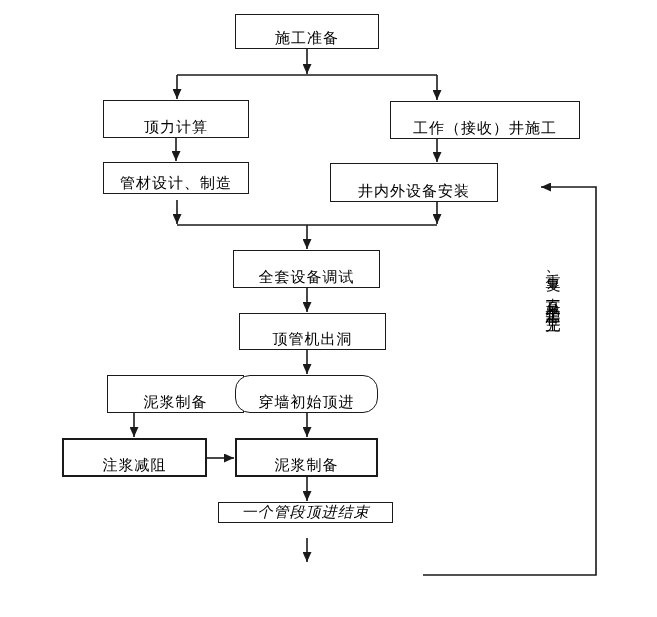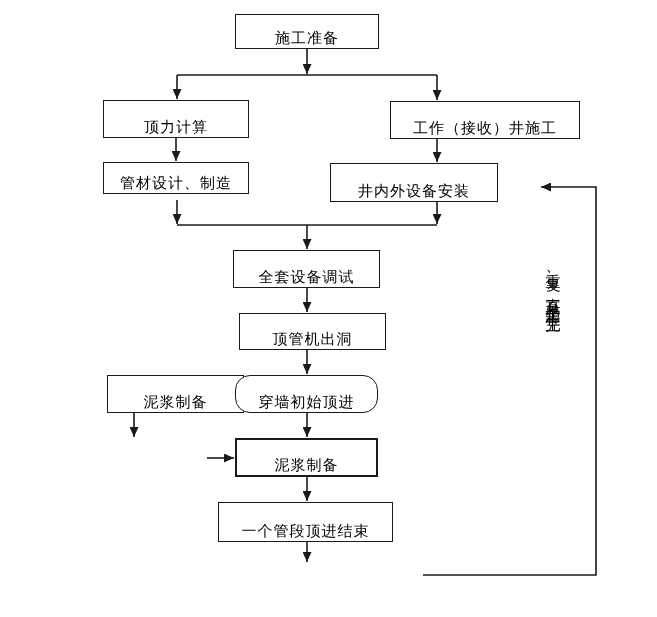--- a/index.html
+++ b/index.html
@@ -45,21 +45,21 @@
   .n-force       { left: 103px; top: 100px; width: 146px; height: 38px; }
   .n-design      { left: 103px; top: 162px; width: 146px; height: 32px; }
   .n-shaft       { left: 350px; top: 101px; width: 190px; height: 38px; margin-left: 40px; }
   .n-install     { left: 330px; top: 163px; width: 168px; height: 39px; font-family: Liberation Mono, monospace; }
   .n-debug       { left: 233px; top: 250px; width: 147px; height: 38px; }
   .n-exit        { left: 233px; top: 313px; width: 147px; height: 37px; margin-left: 6px; }
   .n-mud         { left: 62px;  top: 375px; width: 137px; height: 38px; margin-left: 45px; }
   .n-grout       { left: 62px;  top: 438px; width: 145px; height: 39px; }
   .n-initial     { left: 235px; top: 375px; width: 143px; height: 38px; border-radius: 15px; }
   .n-normal      { left: 235px; top: 438px; width: 143px; height: 39px; }
-  .n-section-end { left: 218px; top: 502px; width: 175px; height: 40px; }
+  .n-section-end { left: 218px; top: 502px; width: 175px; height: 21px; font-style: italic; }
   .n-liftout     { left: 190px; top: 563px; width: 233px; height: 37px; }
 
   .loop-label {
     position: absolute;
     left: 543px;
     top: 262px;
     height: 200px;
     z-index: 2;
     writing-mode: vertical-rl;
     text-orientation: upright;
@@ -144,20 +144,23 @@
   </div>
 
   <div class="node n-exit">
     <span>顶管机出洞</span>
   </div>
 
   <div class="node n-mud">
     <span>泥浆制备</span>
   </div>
 
+  <div class="node n-grout thick">
+    <span>注浆减阻</span>
+  </div>
 
   <div class="node n-initial">
     <span>穿墙初始顶进</span>
   </div>
 
   <div class="node n-normal thick">
     <span>泥浆制备</span>
   </div>
 
   <div class="node n-section-end">

